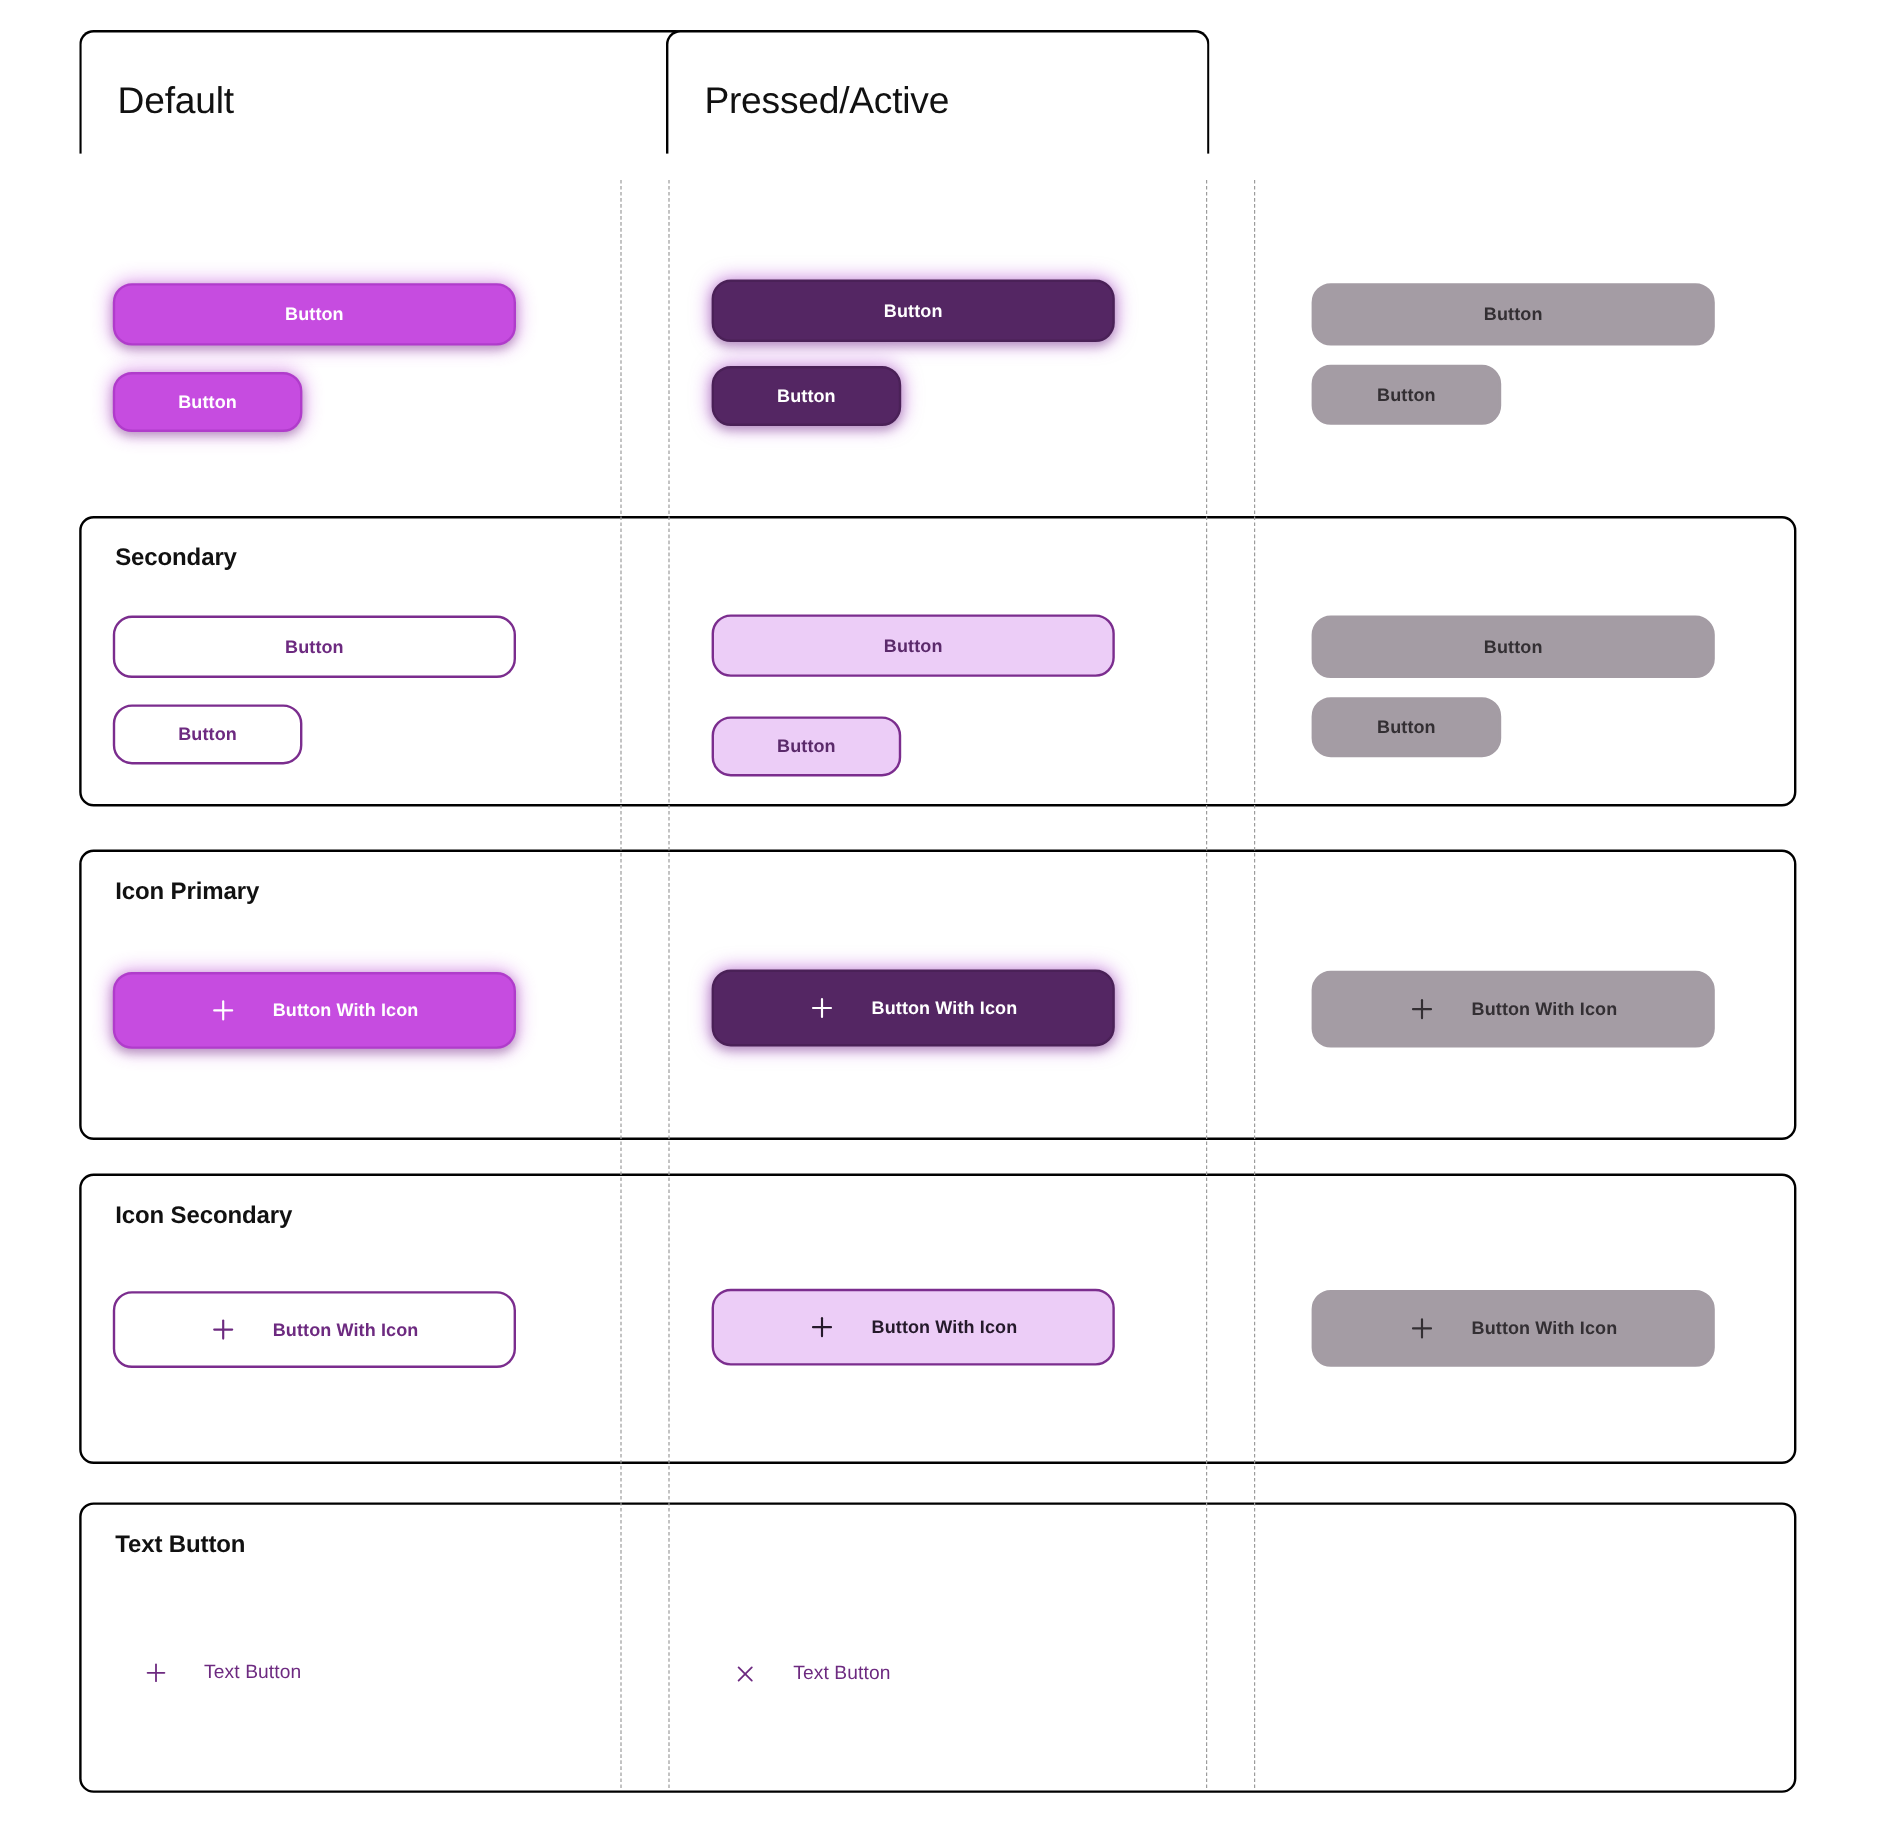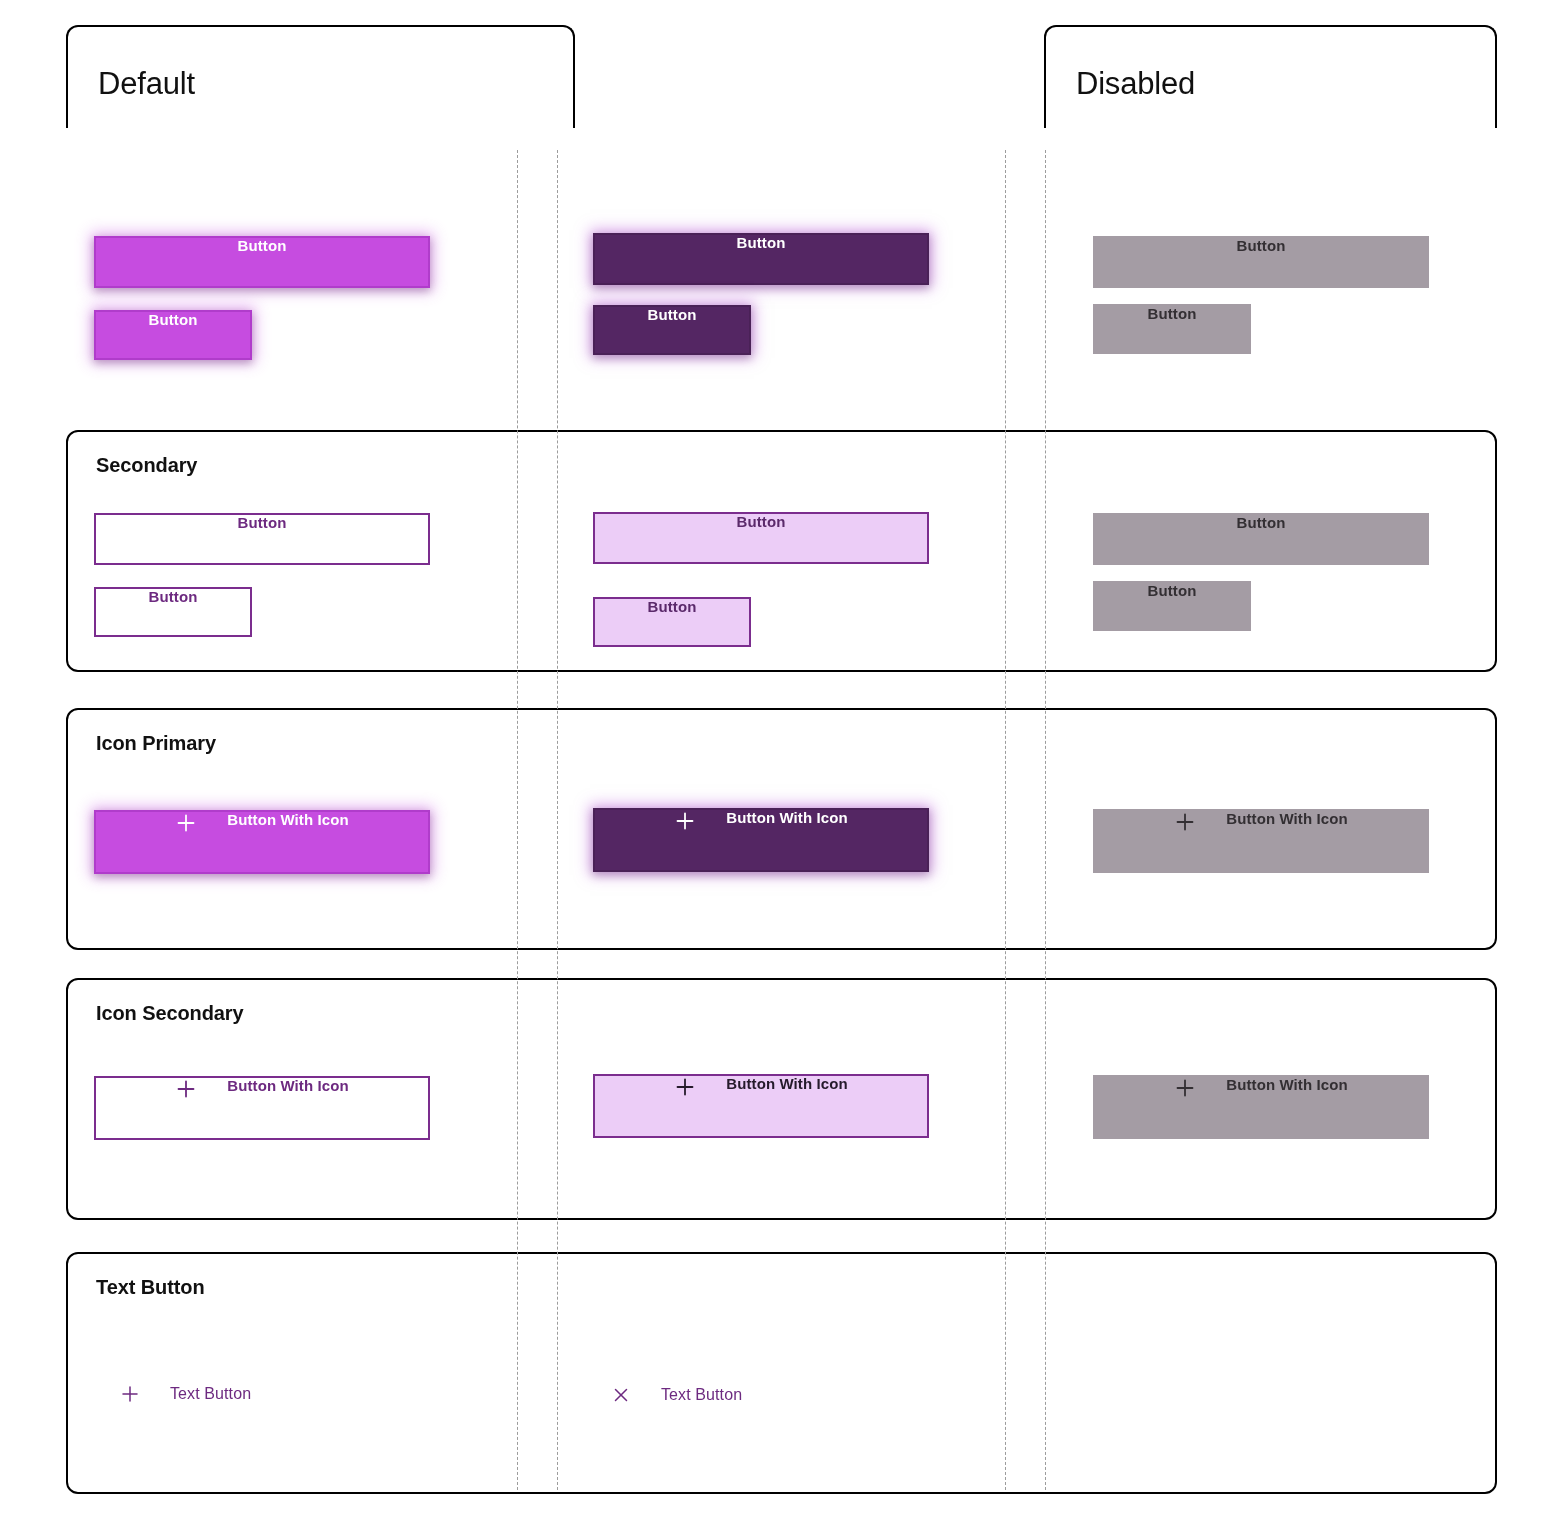--- a/index.html
+++ b/index.html
@@ -110,22 +110,23 @@
     position: absolute;
     z-index: 6;
   }
   .col1 { left: 94px; }
   .col2 { left: 593px; }
   .col3 { left: 1093px; }
 
   
   .btn {
     display: flex;
+    align-items: center;
     justify-content: center;
-    border-radius: 0;
+    border-radius: 16px;
     font-size: 15px;
     font-weight: 700;
     letter-spacing: 0.1px;
     line-height: 1;
     white-space: nowrap;
     border: 2px solid transparent;
     cursor: pointer;
     user-select: none;
   }
   .btn-wide   { width: 336px; height: 52px; }
@@ -209,24 +210,24 @@
 <body>
 
 <div id="canvas">
 
   <div class="header-row">
 
     <div class="header-box h1">
       <span class="header-label">Default</span>
     </div>
 
-
-    <div class="header-box h3">
-      <span class="header-label">Disabled</span>
-    </div>
+    <div class="header-box h2">
+      <span class="header-label">Pressed/Active</span>
+    </div>
+
   </div>
   <div class="header-mask"></div>
 
   <div class="gutter g1"></div>
   <div class="gutter g2"></div>
   <div class="gutter g3"></div>
   <div class="gutter g4"></div>
 
 
   <div class="cell col1" style="top:236px;">

